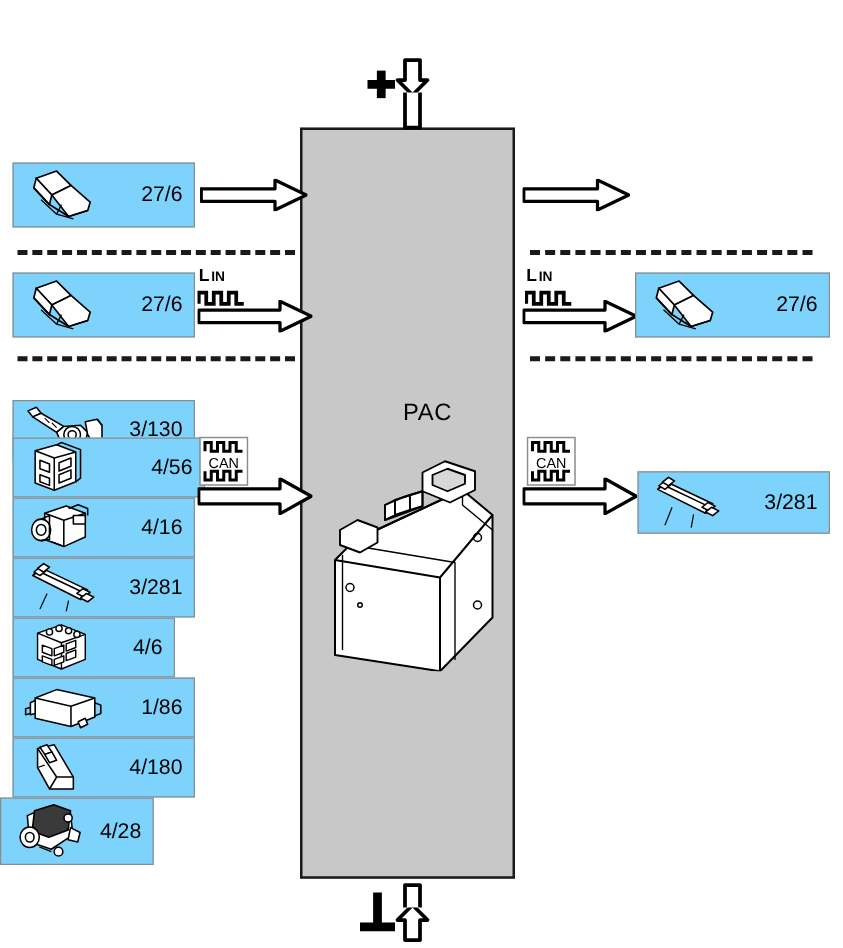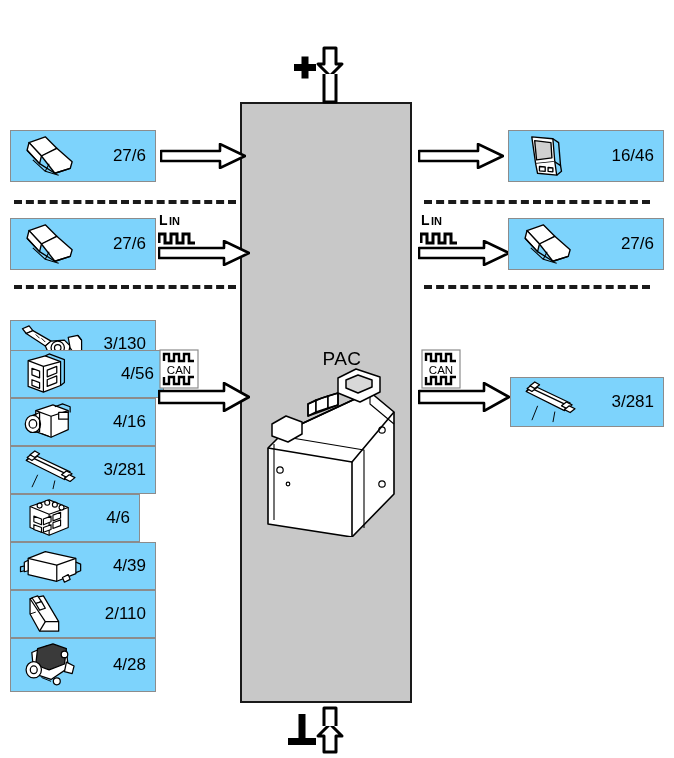--- a/index.html
+++ b/index.html
@@ -10,21 +10,21 @@
   }
   #stage{position:absolute;left:0;top:0;width:674px;height:758px;}
 
   
   .bus-panel{
     position:absolute;left:240px;top:102px;width:172px;height:601px;
     background:#c8c8c8;border:2px solid #1a1a1a;box-sizing:border-box;
   }
   .bus-label{
     position:absolute;left:240px;top:320px;width:204px;
-    text-align:center;font-size:19px;letter-spacing:.5px;margin-top:28px;
+    text-align:center;font-size:19px;letter-spacing:.5px;
   }
 
   
   .cbox{
     position:absolute;box-sizing:border-box;
     border:1px solid #8c8c8c;background:#7dd3fc;
   }
   .cbox .val{
     position:absolute;right:9px;top:50%;transform:translateY(-50%);
     font-size:17px;white-space:nowrap;
@@ -271,40 +271,40 @@
           <path d="M12 14 L30 7 L62 14 L62 30 L42 38 L12 31 Z"></path>
           <path d="M12 14 L42 21 L62 14" fill="none"></path>
           <path d="M42 21 L42 38" fill="none"></path>
           <path d="M8 18 L12 16 L12 27 L8 28 Z"></path>
           <path d="M8 22 L4 23 L4 28 L8 27" fill="none"></path>
           <path d="M62 18 L67 20 L67 27 L62 29" fill="none"></path>
           <path d="M48 34 L54 31 L56 36 L50 39 Z"></path>
         </g>
       </svg>
     </span>
-    <span class="val">4/39</span>
+    <span class="val">1/86</span>
   </div>
 
   <div class="cbox" style="left:10px;top:590px;width:146px;height:48px;">
     <span class="art">
       <svg viewBox="0 0 74 44">
         <g fill="#fff" stroke="#000" stroke-width="1.3" stroke-linejoin="round">
           <path d="M14 6 L28 3 L44 30 L44 40 L24 40 L14 22 Z"></path>
           <path d="M14 6 L30 30 L44 30" fill="none"></path>
           <path d="M30 30 L24 40" fill="none"></path>
           <path d="M16 5 L22 3 L26 9 L20 11 Z"></path>
           <path d="M20 11 L26 9 L30 16 L24 18 Z"></path>
           <path d="M14 22 L20 20" fill="none" stroke-width="1"></path>
         </g>
       </svg>
     </span>
-    <span class="val">2/110</span>
-  </div>
-
-  <div class="cbox" style="left:10px;top:638px;width:146px;height:54px;">
+    <span class="val">4/180</span>
+  </div>
+
+  <div class="cbox" style="left:0;top:638px;width:123px;height:54px;">
     <span class="art">
       <svg viewBox="0 0 74 50">
         <g fill="#fff" stroke="#000" stroke-width="1.3" stroke-linejoin="round">
           <path d="M16 12 L32 5 L52 10 L54 28 L36 40 L18 34 Z"></path>
           <path d="M22 8 L38 3 L52 8 L50 24 L34 30 L20 25 Z" fill="#3a3a3a"></path>
           <ellipse cx="18" cy="30" rx="8" ry="8.5" fill="#fff"></ellipse>
           <ellipse cx="18" cy="30" rx="3.6" ry="4" fill="#fff"></ellipse>
           <circle cx="50" cy="14" r="3.4" fill="#fff"></circle>
           <path d="M52 22 L60 26 L58 34 L50 32 Z"></path>
           <circle cx="42" cy="42" r="3.6" fill="#fff"></circle>
@@ -327,36 +327,20 @@
     <svg viewBox="0 0 92 30" preserveAspectRatio="none">
       <path d="M1 9 L66 9 L66 1 L91 15 L66 29 L66 21 L1 21 Z" fill="#fff" stroke="#000" stroke-width="2.6" stroke-linejoin="round"></path>
     </svg>
   </div>
 
   <div class="arrow" style="left:418px;top:143px;width:86px;height:26px;">
     <svg viewBox="0 0 86 26" preserveAspectRatio="none">
       <path d="M1 8 L60 8 L60 1 L85 13 L60 25 L60 18 L1 18 Z" fill="#fff" stroke="#000" stroke-width="2.6" stroke-linejoin="round"></path>
     </svg>
   </div>
-  <div class="cbox" style="left:508px;top:130px;width:156px;height:52px;">
-    <span class="art">
-      <svg viewBox="0 0 74 48">
-        <g fill="#fff" stroke="#000" stroke-width="1.4" stroke-linejoin="round">
-          <path d="M18 4 L40 6 L42 30 L22 32 Z"></path>
-          <path d="M21 8 L38 10 L39 26 L23 28 Z" fill="#d0d0d0"></path>
-          <path d="M40 6 L46 10 L48 34 L42 30" fill="none"></path>
-          <path d="M22 32 L24 42 L44 44 L42 30"></path>
-          <path d="M26 35 L32 35.5 L32 40 L26 39.5 Z"></path>
-          <path d="M35 36 L40 36.5 L40 40.5 L35 40 Z"></path>
-          <path d="M44 44 L49 40 L48 34" fill="none"></path>
-        </g>
-      </svg>
-    </span>
-    <span class="val">16/46</span>
-  </div>
 
   <div class="dashed" style="left:424px;top:200px;width:226px;"></div>
 
   <div class="badge" style="left:420px;top:212px;width:52px;height:34px;">
     <svg viewBox="0 0 52 34">
       <text x="1" y="13" font-family="Liberation Sans, sans-serif" font-size="14" font-weight="bold" fill="#000">L</text>
       <text x="11" y="13" font-family="Liberation Sans, sans-serif" font-size="11" font-weight="bold" fill="#000">IN</text>
       <path d="M1 31 L1 22 L7 22 L7 31 L13 31 L13 22 L19 22 L19 31 L25 31 L25 22 L31 22 L31 31 L37 31" fill="none" stroke="#000" stroke-width="3"></path>
     </svg>
   </div>

